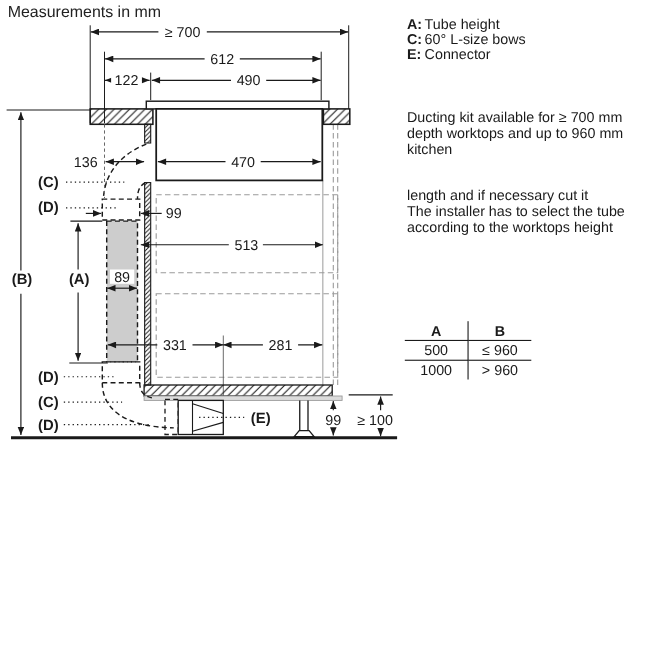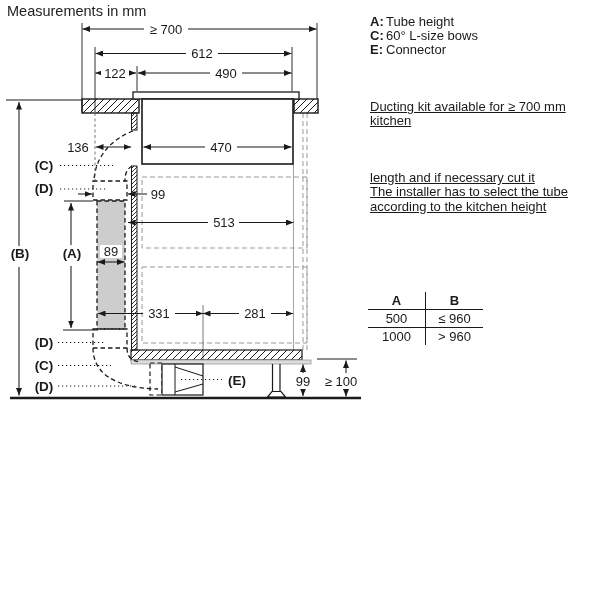--- a/index.html
+++ b/index.html
@@ -4,21 +4,21 @@
 <style>
   html,body{margin:0;padding:0;background:#fff;}
   .page{position:relative;width:600px;height:484px;background:#fff;overflow:hidden;
         font-family:"Liberation Sans",sans-serif;color:#1a1a1a;padding-left:16px;}
   .title{position:absolute;left:7px;top:3px;font-size:14.5px;color:#222;}
   svg{position:absolute;left:0;top:0;}
   svg text{font-family:"Liberation Sans",sans-serif;font-size:13px;fill:#1a1a1a;}
   svg text.lab{font-weight:bold;font-size:13.5px;}
   .legend{position:absolute;left:370px;top:15px;font-size:13px;line-height:14.2px;}
   .lrow b{display:inline-block;min-width:16px;}
-  .para{position:absolute;left:370px;width:230px;font-size:13px;line-height:14.4px;text-decoration:underline;}
+  .para{position:absolute;left:370px;width:230px;font-size:13px;line-height:14.4px;}
   .para1{top:100px;} .para2{top:171px;}
   table.spec{position:absolute;left:368px;top:292px;border-collapse:collapse;font-size:13px;}
   .spec th,.spec td{width:57px;height:17px;text-align:center;padding:0;font-weight:normal;}
   .spec th{font-weight:bold;}
   .spec th:first-child,.spec td:first-child{border-right:1.3px solid #1a1a1a;}
   .spec tr.hdr th{border-bottom:1.3px solid #1a1a1a;}
   .spec tr.r1 td{border-bottom:1.3px solid #1a1a1a;text-align:center;}
 </style>
 </head>
 <body>
@@ -172,27 +172,28 @@
   </svg>
 
   <div class="legend">
     <div class="lrow"><b>A:</b><span>Tube height</span></div>
     <div class="lrow"><b>C:</b><span>60° L-size bows</span></div>
     <div class="lrow"><b>E:</b><span>Connector</span></div>
   </div>
 
   <div class="para para1">
     <div>Ducting kit available for ≥ 700 mm</div>
+    <div>depth worktops and up to 960 mm</div>
     <div>kitchen</div>
   </div>
 
   <div class="para para2">
     <div>length and if necessary cut it</div>
     <div>The installer has to select the tube</div>
-    <div>according to the kitchen height</div>
+    <div>according to the worktops height</div>
   </div>
 
   <table class="spec">
     <tbody>
         <tr class="hdr">
       <th>A</th>
       <th>B</th>
     </tr>
     <tr class="r1">
       <td>500</td>

